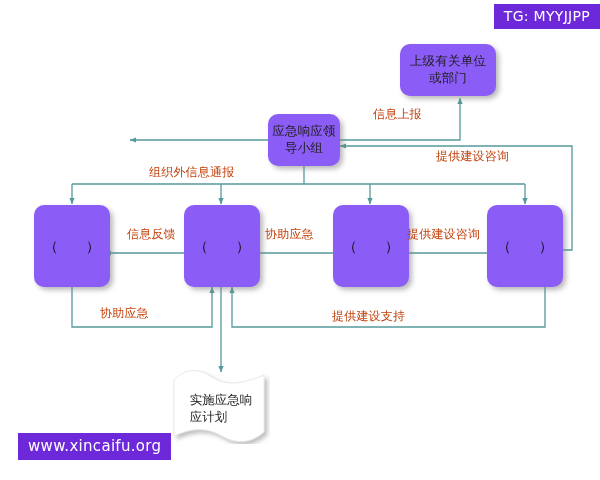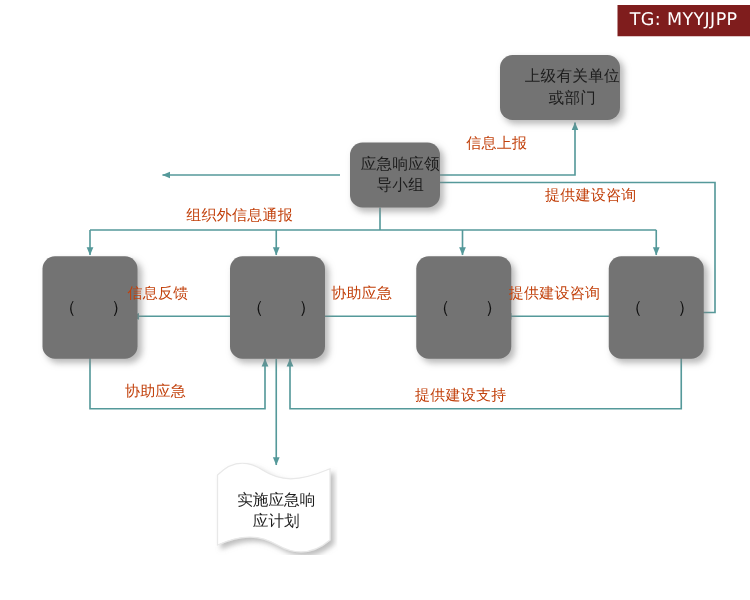--- a/index.html
+++ b/index.html
@@ -11,46 +11,45 @@
     position:relative;
   }
   #stage{position:absolute;left:0;top:0;width:600px;height:480px;}
 
   
   #wires{position:absolute;left:0;top:0;width:600px;height:480px;pointer-events:none;}
 
   
   .node{
     position:absolute;
-    background:#737373;
+    background:#8b5cf6;
     border-radius:10px;
     box-shadow:3px 3px 5px rgba(130,130,130,.55);
     display:flex;
     align-items:center;
-    justify-content:flex-end;
+    justify-content:center;
     text-align:center;
     color:#1d1d1d;
     font-size:12.5px;
     line-height:1.35;
     letter-spacing:.2px;
     box-sizing:border-box;
     z-index:3;
   }
   .node.blank{font-size:14px;letter-spacing:7px;padding-left:7px;color:#111;}
 
   
   .docnode{
     position:absolute;
     z-index:3;
     display:flex;align-items:center;justify-content:center;
   }
   .docnode .doctext{
     position:relative;
     z-index:2;
-    text-align:center;
     color:#1d1d1d;
     font-size:12.5px;
     line-height:1.35;
     padding-top:4px;
   }
   .docnode svg{position:absolute;left:0;top:0;}
 
   
   .elabel{
     position:absolute;
@@ -58,21 +57,21 @@
     font-size:12px;
     white-space:nowrap;
     letter-spacing:.2px;
     z-index:4;
     background:transparent;
   }
 
   
   .chip{
     position:absolute;
-    background:#7f1d1d;
+    background:#6d28d9;
     color:#ffffff;
     font-size:14px;
     padding:4px 10px 5px 10px;
     letter-spacing:.3px;
     z-index:9;
     white-space:nowrap;
   }
   #tg-chip{right:0;top:4px;}
   #site-chip{left:18px;bottom:20px;font-size:15px;}
 </style>
@@ -120,21 +119,21 @@
   </svg>
 
   <div class="node" style="left:400px;top:44px;width:96px;height:52px;">
     <span>
       <span>上级有关单位</span><br>
       <span>或部门</span>
     </span>
   </div>
 
 
-  <div class="node" style="left:280px;top:114px;width:72px;height:52px;">
+  <div class="node" style="left:268px;top:114px;width:72px;height:52px;">
     <span>
       <span>应急响应领</span><br>
       <span>导小组</span>
     </span>
   </div>
 
   <div class="node blank" style="left:34px;top:205px;width:76px;height:82px;">（　）</div>
 
   <div class="node blank" style="left:184px;top:205px;width:76px;height:82px;">（　）</div>
 
@@ -156,25 +155,26 @@
       <span>应计划</span>
     </div>
   </div>
 
   <div class="elabel" style="left:373px;top:106px;">信息上报</div>
 
   <div class="elabel" style="left:149px;top:164px;">组织外信息通报</div>
 
   <div class="elabel" style="left:436px;top:148px;">提供建设咨询</div>
 
-  <div class="elabel" style="left:102px;top:226px;">信息反馈</div>
+  <div class="elabel" style="left:127px;top:226px;">信息反馈</div>
 
   <div class="elabel" style="left:265px;top:226px;">协助应急</div>
 
   <div class="elabel" style="left:407px;top:226px;">提供建设咨询</div>
 
   <div class="elabel" style="left:100px;top:305px;">协助应急</div>
 
   <div class="elabel" style="left:332px;top:308px;">提供建设支持</div>
 
   <div class="chip" id="tg-chip">TG: MYYJJPP</div>
+  <div class="chip" id="site-chip">www.xincaifu.org</div>
 
 </div>
 
 </body></html>

